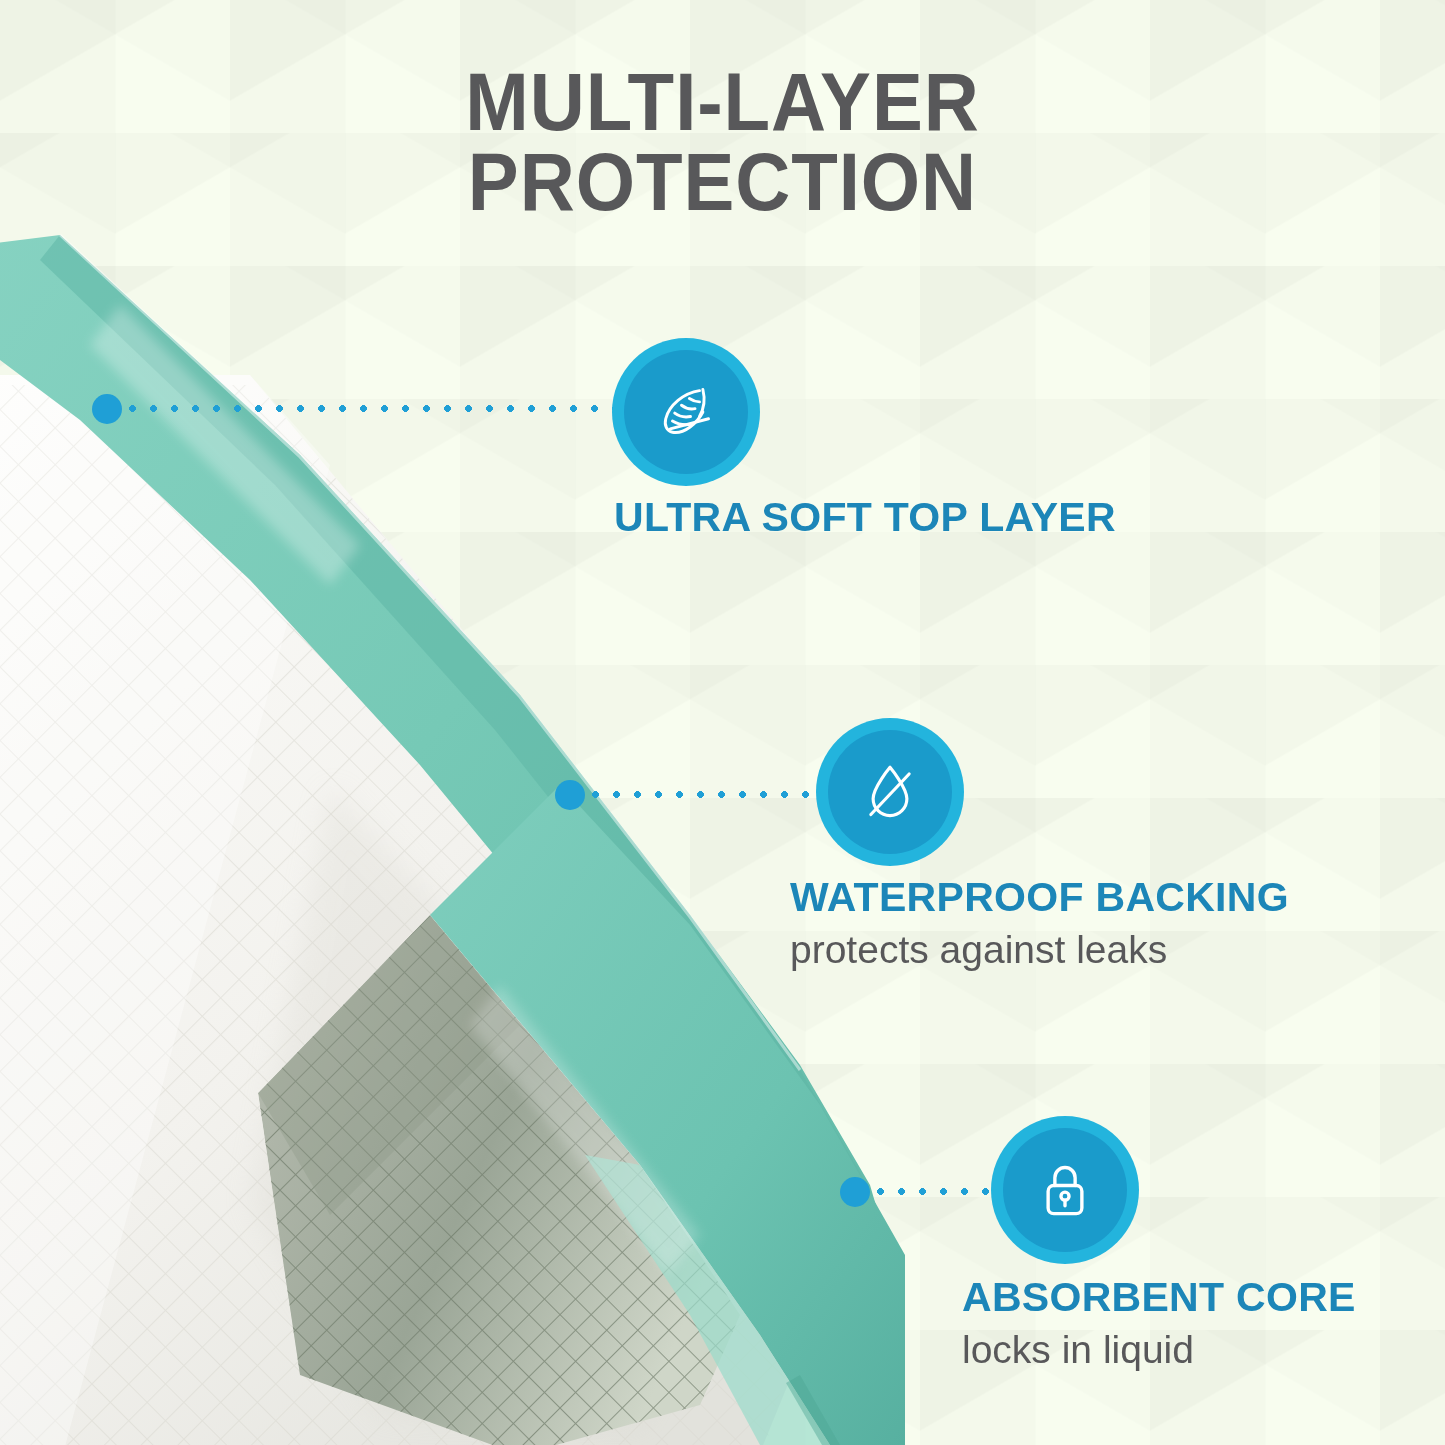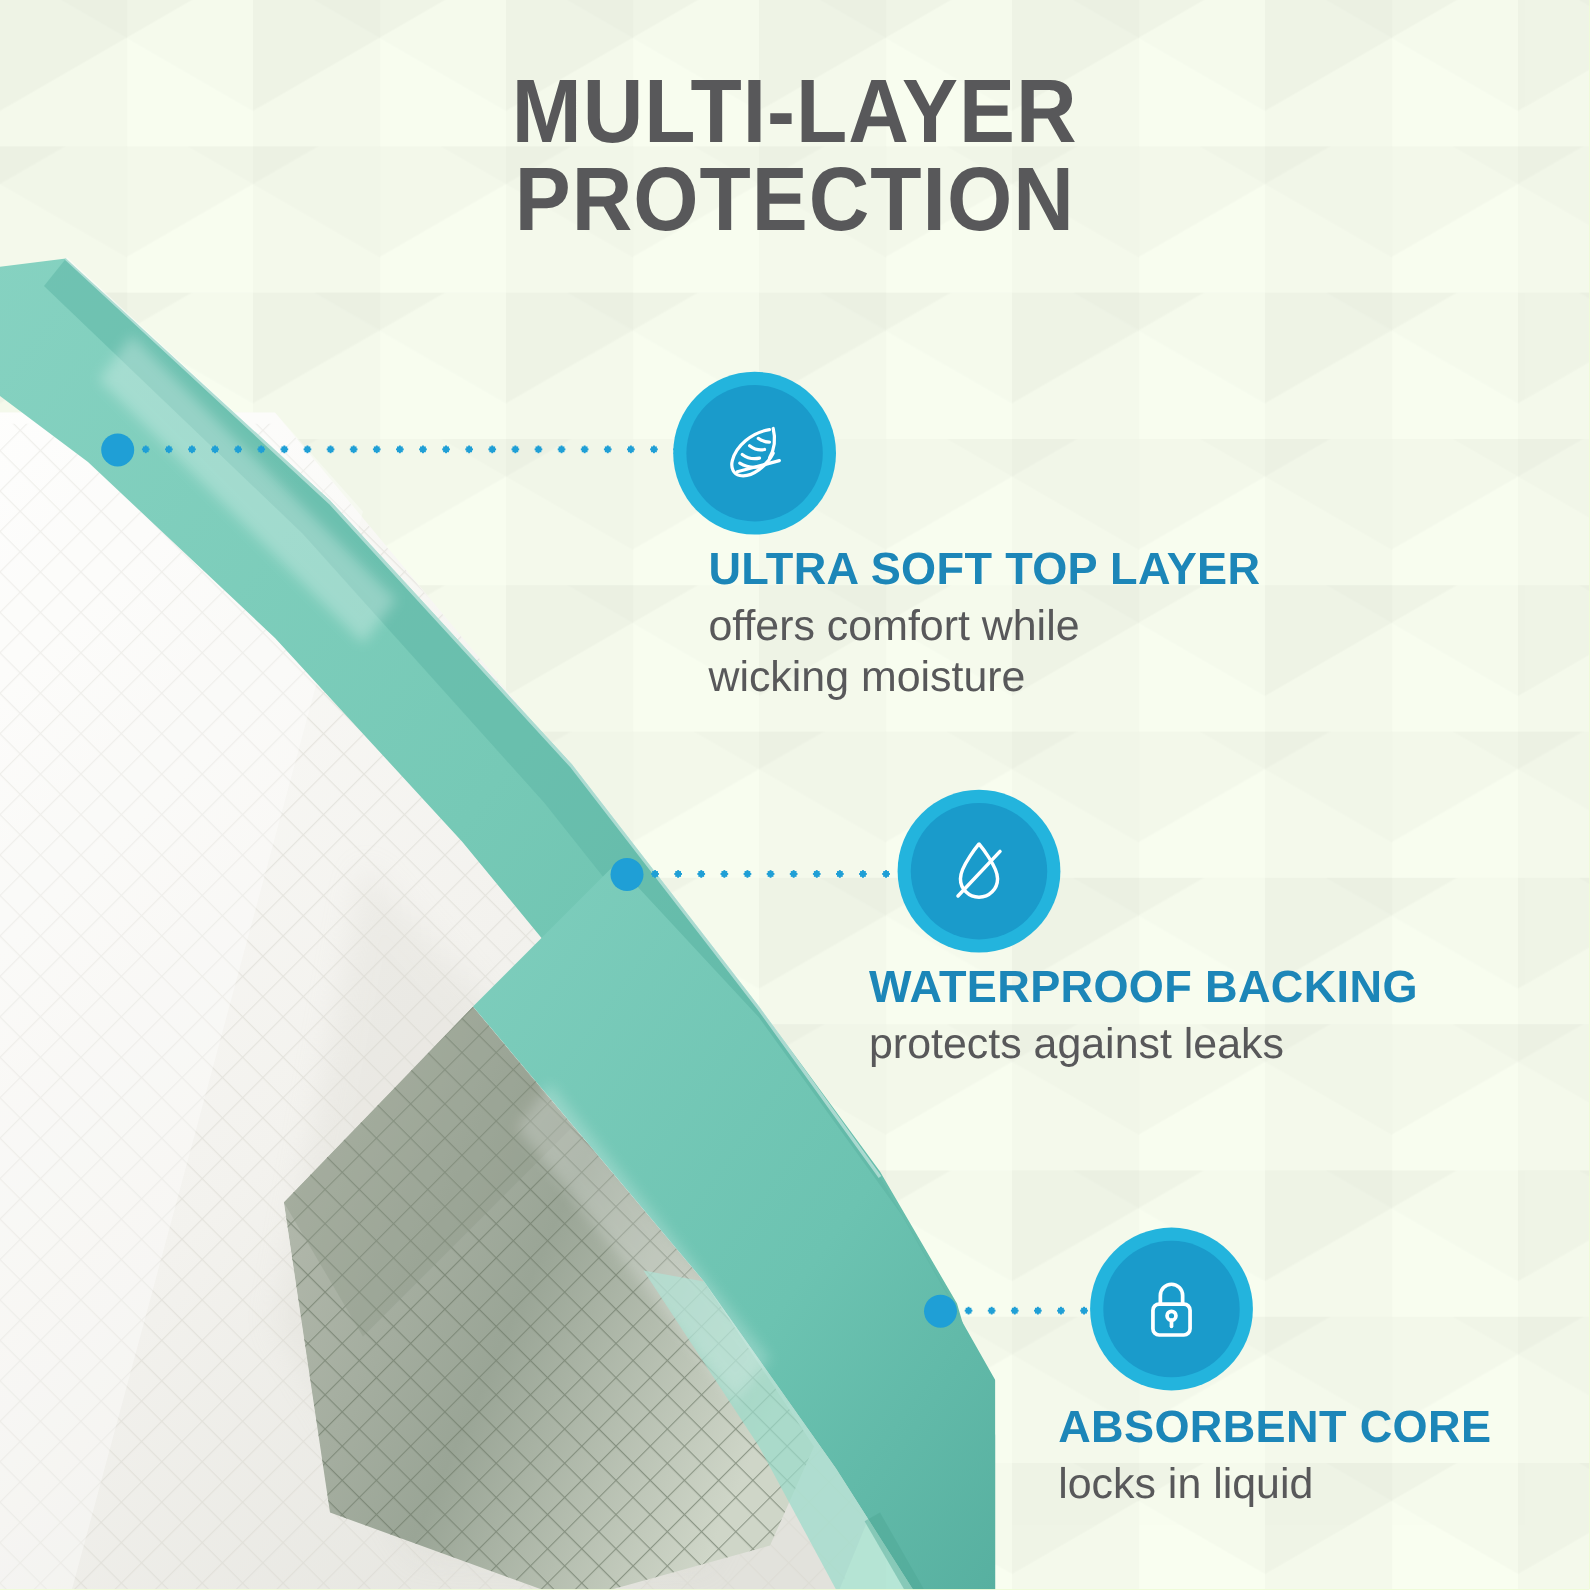--- a/index.html
+++ b/index.html
@@ -213,24 +213,22 @@
             <path d="M47 12c2 8 1 17-3 24"></path>
             <path d="M18 47 L52 38"></path>
             <path d="M22 33c4 3 9 4 14 3"></path>
             <path d="M28 26c4 3 8 4 12 3"></path>
             <path d="M35 20c3 2 6 3 9 3"></path>
             <path d="M20 40c5 3 10 4 16 3"></path>
           </g>
         </svg>
       </div>
     </div>
-    <div class="ftext" style="left:644px;top:495px;width:740px;">
+    <div class="ftext" style="left:614px;top:495px;width:740px;">
       <div class="fhead">ULTRA SOFT TOP LAYER</div>
-      <div class="fbody">offers comfort while
-wicking moisture</div>
     </div>
   </div>
 
   <div class="dot" style="left:555px;top:780px;"></div>
   <div class="dline" style="left:585px;top:791px;width:232px;"></div>
 
   <div class="feature">
     <div class="badge" style="left:816px;top:718px;width:148px;height:148px;">
       <div class="inner">
         <svg width="72" height="72" viewBox="0 0 64 64">

